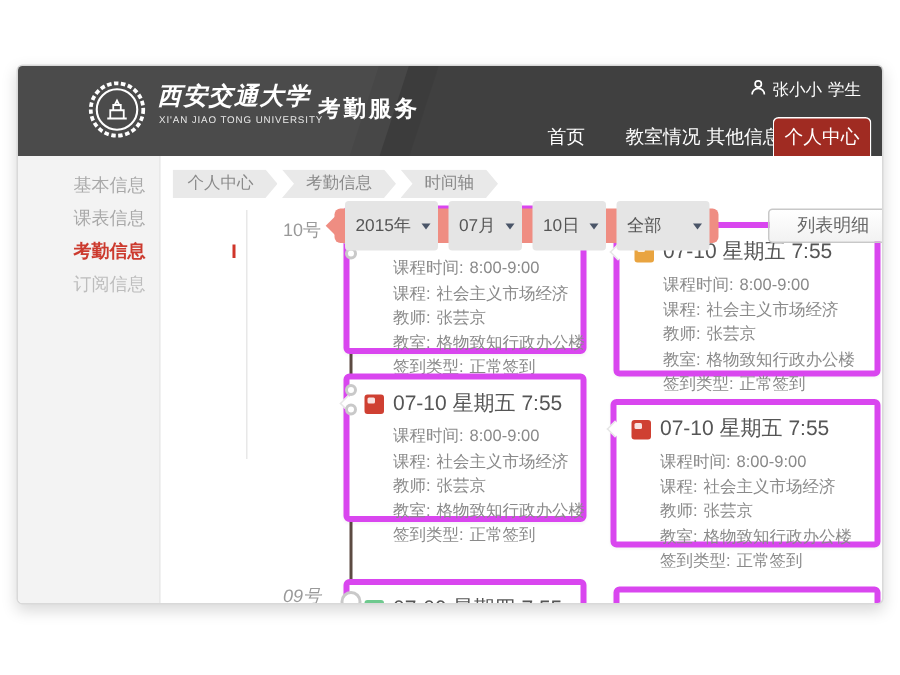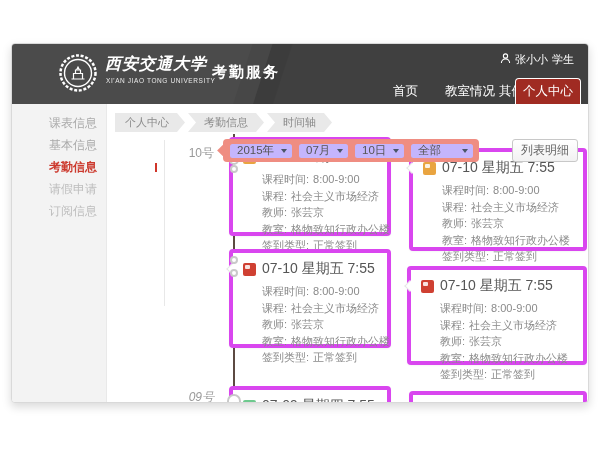--- a/index.html
+++ b/index.html
@@ -18,21 +18,21 @@
     background:rgba(0,0,0,.05); transform:skewX(-18deg); }
   .logo { position:absolute; left:46px; top:9px; }
   .uni-cn { position:absolute; left:93px; top:10px; color:#fff; font-family:"DejaVu Serif", serif;
     font-style:italic; font-weight:bold; font-size:16px; letter-spacing:1px; white-space:nowrap; }
   .uni-en { position:absolute; left:94px; top:33px; color:rgba(255,255,255,.88); font-size:6.5px;
     letter-spacing:.6px; white-space:nowrap; }
   .svc { position:absolute; left:200px; top:19px; color:#fff; font-size:15px; font-weight:bold;
     letter-spacing:2px; white-space:nowrap; }
   .user { position:absolute; right:14px; top:8px; color:#fff; font-size:11px; display:flex;
     align-items:center; gap:4px; }
-  .nav-item { position:absolute; top:39px; color:#fff; font-size:12.5px; cursor:pointer; white-space:nowrap;margin-left:28px; }
+  .nav-item { position:absolute; top:39px; color:#fff; font-size:12.5px; cursor:pointer; white-space:nowrap; }
   .nav-tab { position:absolute; left:503px; top:34px; width:66px; height:26px; background:#a02b22;
     border:1px solid #fff; border-bottom:none; border-radius:4px 4px 0 0; color:#fff;
     font-size:12.5px; text-align:center; line-height:25px; cursor:pointer; }
   
   .sidebar { position:absolute; left:0; top:60px; width:95px; height:300px; background:#f3f3f3;
     border-right:1px solid #e9e9e9; padding-top:8px; }
   .side-item { height:22px; line-height:22px; padding-left:37px; font-size:12px; color:#a9a9a9; cursor:pointer; }
   .side-item.active { color:#cc3a2e; font-weight:bold; }
   .side-item.dim { color:#bdbdbd; }
   
@@ -48,25 +48,25 @@
   .yr-sep { position:absolute; left:152px; top:96px; width:1px; height:166px; background:#e8e8e8; }
   .month-tick { position:absolute; left:143px; top:119px; width:2px; height:9px; background:#d0352a; }
   .tl-line { position:absolute; left:221px; top:90px; width:2px; height:270px; background:#5c4a42; }
   .node { position:absolute; background:#fff; border:2px solid #c9c9c9; border-radius:50%; }
   .day-label { position:absolute; left:164px; width:38px; text-align:right; font-size:12px; color:#999; }
   
   .fbar { position:absolute; left:211px; top:95px; width:256px; height:23px; background:#ef8d82;
     border-radius:4px; z-index:6; display:flex; align-items:center; padding-left:7px; gap:7px; }
   .fbar:before { content:""; position:absolute; left:-4px; top:7px; width:9px; height:9px;
     background:#ef8d82; transform:rotate(45deg); }
-  .sel { height:14px; background:#c4b5fd; border-radius:2.5px; font-size:11.5px; color:#555;
+  .sel { height:33px; background:#e5e5e5; border-radius:2.5px; font-size:11.5px; color:#555;
     display:flex; align-items:center; justify-content:space-between; padding:0 5px 0 7px; cursor:pointer; }
   .caret { width:0; height:0; border-left:3.5px solid transparent; border-right:3.5px solid transparent;
     border-top:4.5px solid #4a5568; margin-left:4px; }
-  .list-btn { position:absolute; left:500px; top:95px; width:66px; height:23px; z-index:6;
+  .list-btn { position:absolute; left:500px; top:95px; width:87px; height:23px; z-index:6;
     background:linear-gradient(#fff,#f2f2f2); border:1px solid #c8c8c8; border-radius:3px;
     font-size:12px; color:#666; text-align:center; line-height:21px; cursor:pointer; }
   
   .card { position:absolute; background:#fff; border:4px solid #d946ef; border-radius:4px;
     box-shadow:0 1px 2px rgba(0,0,0,.04); padding:7px 10px 8px; z-index:2; }
   .card-tail { position:absolute; left:-5px; top:12px; width:8px; height:8px; background:#fff;
     border-left:1px solid #e6e6e6; border-bottom:1px solid #e6e6e6; transform:rotate(45deg); }
   .card-title { display:flex; align-items:center; gap:6px; font-size:14px; color:#555; white-space:nowrap; }
   .card-icon { width:13px; height:13px; border-radius:2px; position:relative; flex:0 0 13px; }
   .card-icon:after { content:""; position:absolute; left:2px; top:2px; width:5px; height:4px;
@@ -103,24 +103,23 @@
         <span>张小小</span>
         <span>学生</span>
       </div>
       <span class="nav-item" style="left:353px;">首页</span>
       <span class="nav-item" style="left:405px;">教室情况</span>
       <span class="nav-item" style="left:459px;">其他信息</span>
       <div class="nav-tab">个人中心</div>
     </div>
 
     <div class="sidebar">
+      <div class="side-item">基本信息</div>
       <div class="side-item">课表信息</div>
-      <div class="side-item">基本信息</div>
       <div class="side-item active">考勤信息</div>
-      <div class="side-item dim">请假申请</div>
       <div class="side-item dim">订阅信息</div>
     </div>
 
     <div class="crumbs">
       <div class="crumb">个人中心</div>
       <div class="crumb notch">考勤信息</div>
       <div class="crumb notch">时间轴</div>
     </div>
 
     <div class="yr-sep"></div>

